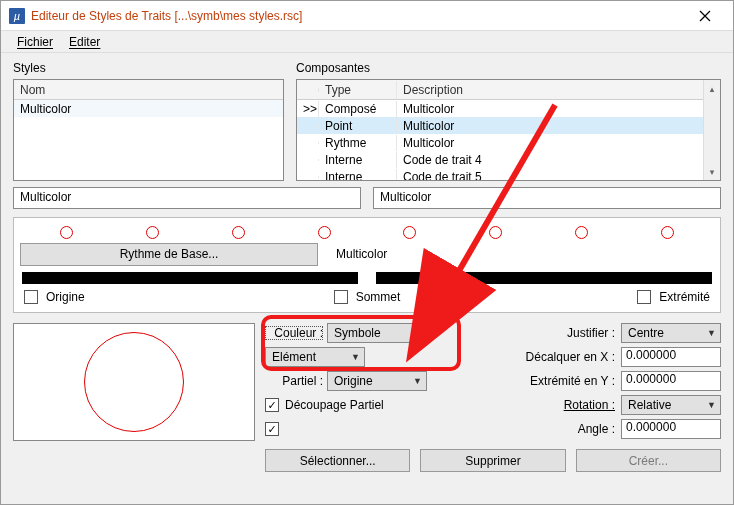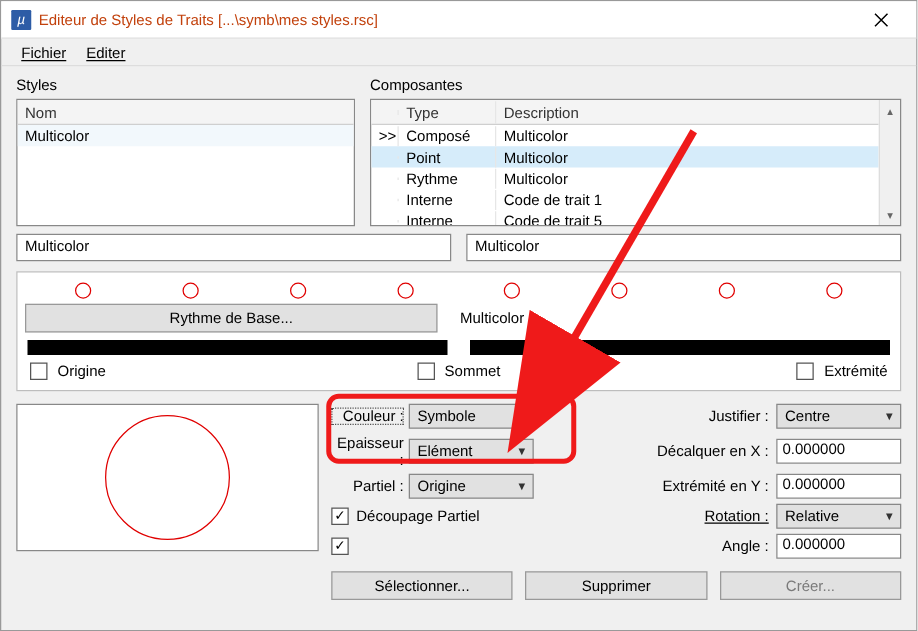--- a/index.html
+++ b/index.html
@@ -33,21 +33,21 @@
   .sty-col-name { flex:1; }
   .txtfield { background:#fff; border:1px solid #888; height:22px; padding:2px 6px; }
   .under-row { display:flex; gap:12px; }
   .under-row .txtfield { flex:1;}
   .preview-strip { margin-top:2px; border:1px solid #bdbdbd; background:#fff; padding:4px 0 0 0; position:relative; }
   .circles-row { height:20px; display:flex; justify-content:space-around; align-items:center; padding:0 10px;}
   .circle { width:13px; height:13px; border:1.2px solid #e00000; border-radius:50%; }
   .midrow { display:flex; align-items:center; height:24px; }
   .btn { background:#e1e1e1; border:1px solid #999; height:23px; display:flex; align-items:center; justify-content:center; padding:0 14px; }
   .btn.disabled { color:#7a7a7a; }
-  .rythme-btn { width:330px; margin-left:6px;}
+  .rythme-btn { width:298px; margin-left:6px;}
   .multicolor-lbl { margin-left:18px; }
   .bars-row { display:flex; gap:18px; padding:6px 8px 2px 8px; align-items:center;}
   .blackbar { height:12px; background:#000; }
   .blackbar.b1 { flex:1; }
   .blackbar.b2 { flex:1; }
   .pos-row { display:flex; gap:14px; padding:4px 10px 8px 10px; align-items:center;}
   .chkbox { width:14px; height:14px; border:1px solid #555; background:#fff; display:flex; align-items:center; justify-content:center;}
   .chkbox.checked::after { content:"✓"; font-size:11px; line-height:11px; }
   .pos-item { display:flex; gap:8px; align-items:center; min-width:180px;}
   .bottom-area { display:flex; gap:10px; margin-top:4px;}
@@ -124,21 +124,21 @@
               <div class="col-desc">Multicolor</div>
             </div>
             <div class="row">
               <div class="col-chevron"></div>
               <div class="col-type">Rythme</div>
               <div class="col-desc">Multicolor</div>
             </div>
             <div class="row">
               <div class="col-chevron"></div>
               <div class="col-type">Interne</div>
-              <div class="col-desc">Code de trait 1</div>
+              <div class="col-desc">Code de trait 4</div>
             </div>
             <div class="row">
               <div class="col-chevron"></div>
               <div class="col-type">Interne</div>
               <div class="col-desc">Code de trait 5</div>
             </div>
           </div>
           <div class="scrollbar">
             <div class="sb-btn">▴</div>
             <div class="sb-btn">▾</div>
@@ -203,21 +203,20 @@
           <div class="prop-right">
             <div class="plabel rw">Justifier :</div>
             <div class="select">
                 <span>Centre</span>
                 <span class="caret">▼</span>
               </div>
           </div>
         </div>
         <div class="prop-row">
           <div class="prop-left">
-            <div class="plabel lw">Epaisseur :</div>
             <div class="select">
                 <span>Elément</span>
                 <span class="caret">▼</span>
               </div>
           </div>
           <div class="prop-right">
             <div class="plabel rw">Décalquer en X :</div>
             <div class="numinput">0.000000</div>
           </div>
         </div>

